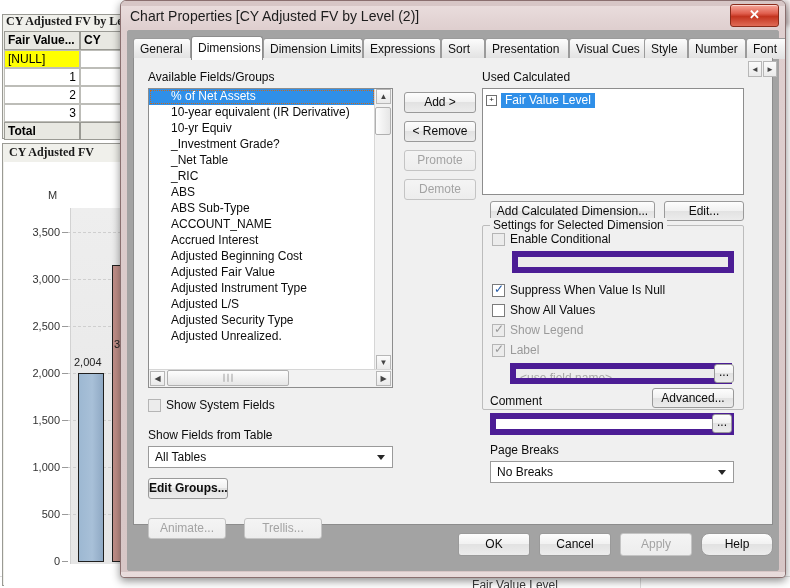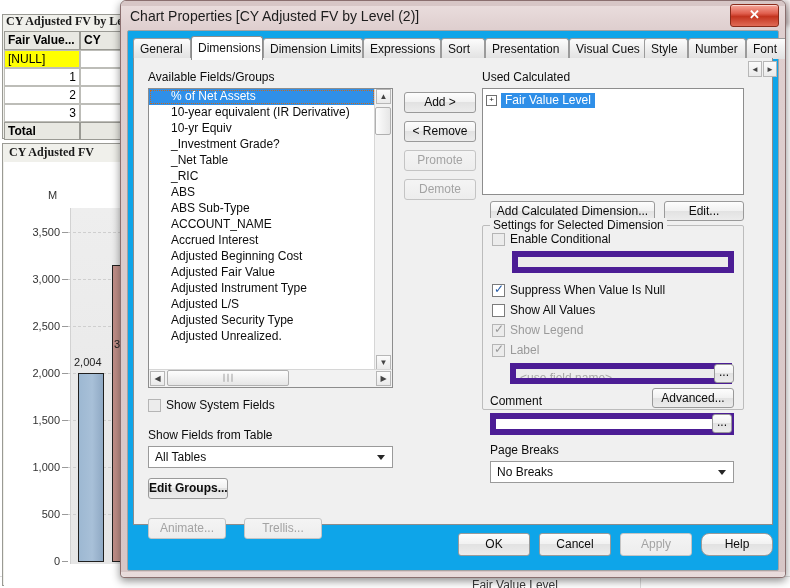--- a/index.html
+++ b/index.html
@@ -80,21 +80,21 @@
   #dlg-title{position:absolute;left:0;top:0;width:100%;height:30px;
       font:14px "Liberation Sans",sans-serif;color:#1c1c1c;
       line-height:30px;padding-left:9px;box-sizing:border-box;white-space:nowrap;}
   #btn-close{position:absolute;right:6px;top:3px;width:47px;height:21px;
       background:linear-gradient(180deg,#f6a79b 0%,#e05f4e 40%,#c3341f 55%,#e06a55 100%);
       border:1px solid #8a2b1a;border-radius:3px;
       color:#fff;font:bold 13px "Liberation Sans",sans-serif;
       text-align:center;line-height:20px;
       box-shadow:inset 0 1px 0 rgba(255,255,255,.55);cursor:pointer;}
   #dlg-body{position:absolute;left:6px;top:29px;right:6px;bottom:6px;
-      background:#0ea5e9;border:1px solid #a3a3a3;border-radius:2px;box-sizing:border-box;}
+      background:#a3a3a3;border:1px solid #a3a3a3;border-radius:2px;box-sizing:border-box;}
 
   
   #tabstrip{position:absolute;left:5px;top:5px;right:5px;height:23px;}
   .tab{position:absolute;top:2px;height:21px;background:linear-gradient(180deg,#fcfcfc 0%,#ededed 55%,#e1e1e1 100%);
       border:1px solid #9b9b9b;border-bottom:none;border-radius:3px 3px 0 0;
       font:12px "Liberation Sans",sans-serif;color:#111;line-height:20px;
       padding:0 6px;box-sizing:border-box;white-space:nowrap;cursor:pointer;}
   .tab.active{top:0;height:24px;line-height:22px;background:#ffffff;border-color:#8c8c8c;z-index:5;}
   #tabpage{position:absolute;left:5px;top:27px;right:5px;bottom:45px;background:#f0f0f0;
       border:1px solid #8c8c8c;border-top:none;box-sizing:border-box;}

